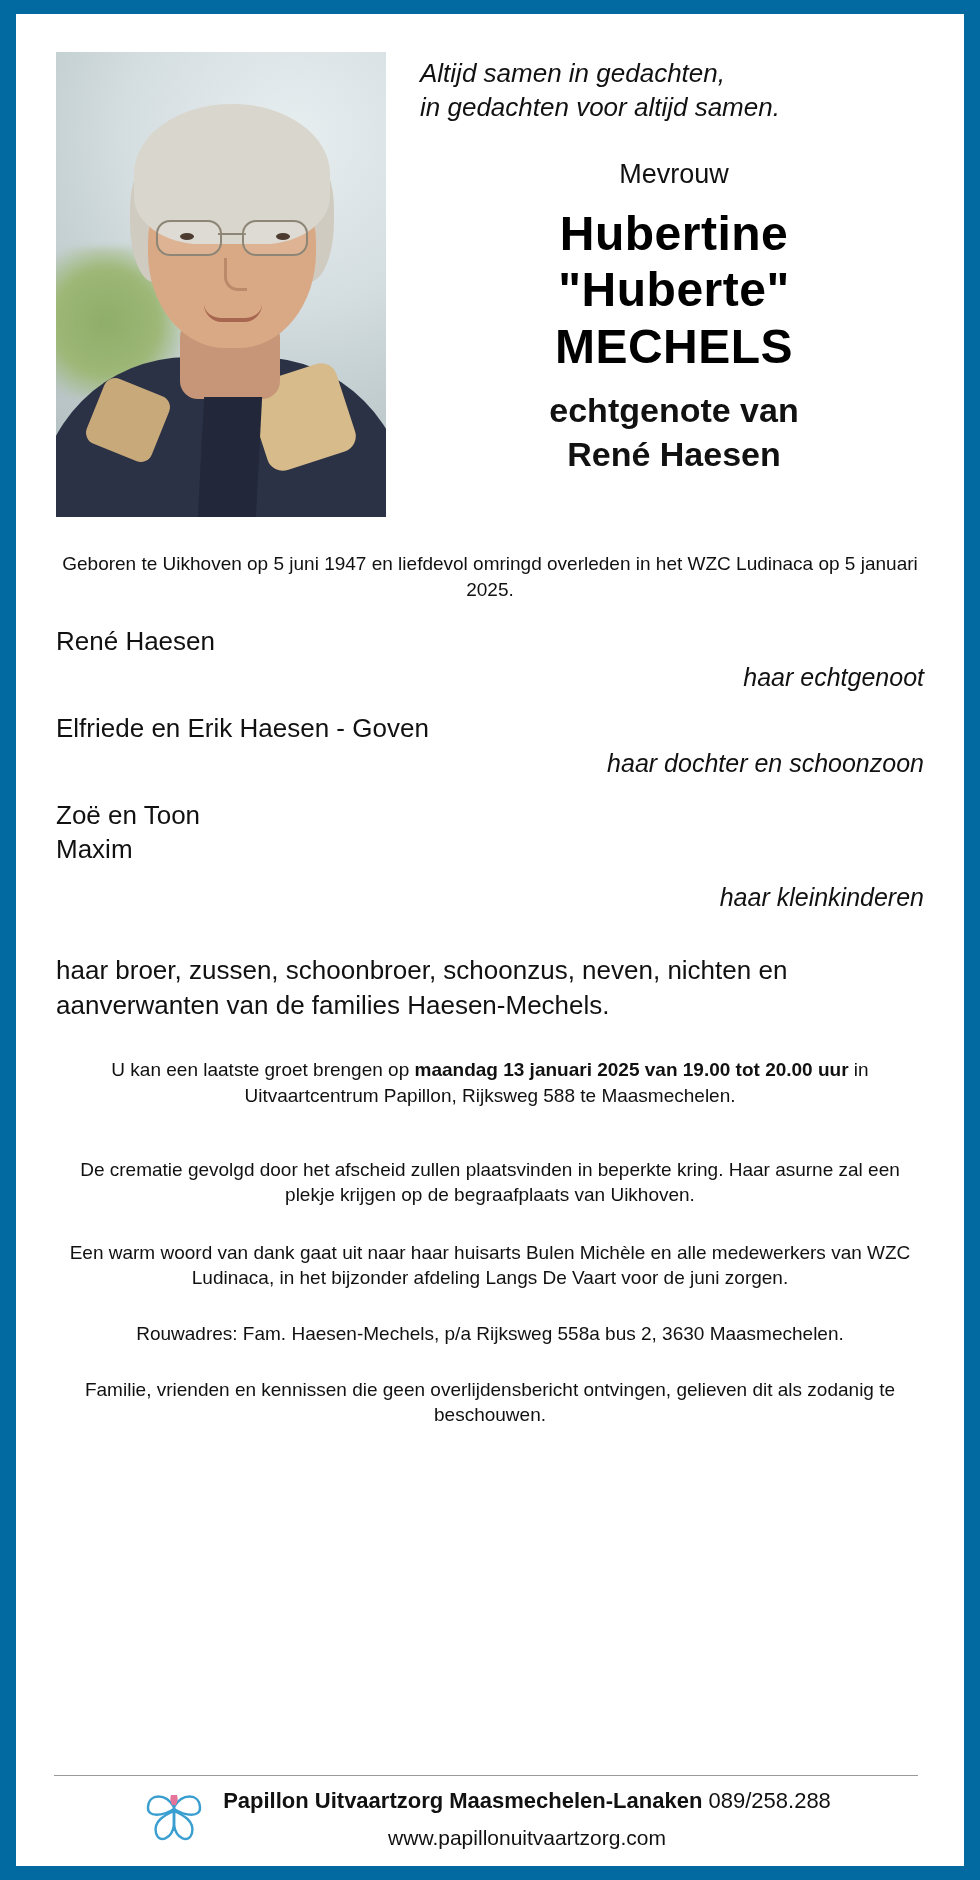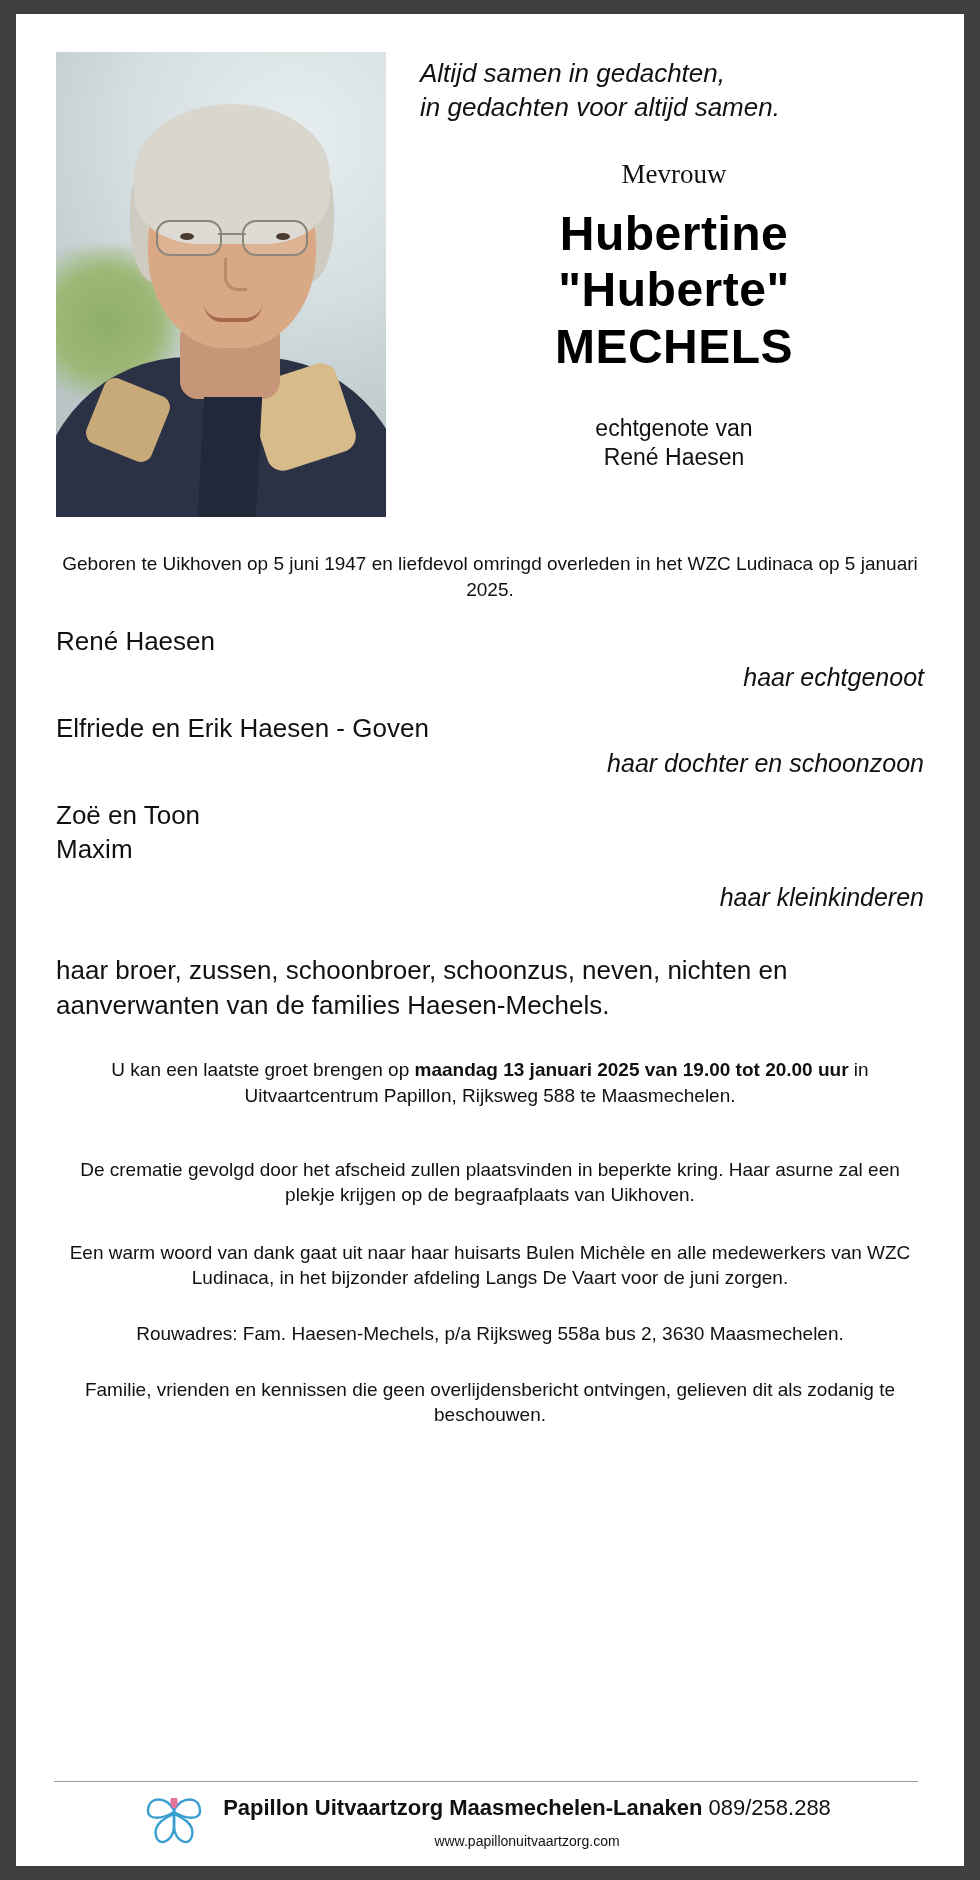--- a/index.html
+++ b/index.html
@@ -5,21 +5,21 @@
   html, body {
     margin: 0;
     padding: 0;
     background: #c9cbcd;
     font-family: "Liberation Sans", sans-serif;
   }
   .page {
     width: 980px;
     height: 1880px;
     box-sizing: border-box;
-    background: #404040;
+    background: #0369a1;
     padding: 14px 16px;
     position: relative;
   }
   .card {
     width: 948px;
     height: 1852px;
     box-sizing: border-box;
     background: #ffffff;
     position: relative;
     overflow: hidden;
@@ -185,36 +185,35 @@
     line-height: 1.32;
     color: #111;
     text-align: left;
     padding-left: 6px;
     margin-top: 4px;
   }
   .mevrouw {
     font-size: 27px;
     color: #111;
     margin-top: 34px;
-    font-family: Liberation Serif, serif;
   }
   .name {
     font-weight: bold;
     font-size: 48px;
     line-height: 1.18;
     letter-spacing: 0.5px;
     color: #000;
     margin-top: 16px;
   }
   .spouse {
-    font-weight: normal;
-    font-size: 23px;
+    font-weight: bold;
+    font-size: 34px;
     line-height: 1.3;
     color: #111;
-    margin-top: 38px;
+    margin-top: 12px;
   }
 
   
   .body {
     padding: 0 40px;
     box-sizing: border-box;
     color: #111;
   }
   .p-center {
     text-align: center;
@@ -266,21 +265,21 @@
     position: relative;
     flex: 0 0 66px;
   }
   .footer-text { text-align: center; }
   .footer-line1 {
     font-size: 22px;
     color: #111;
   }
   .footer-line1 .strong { font-weight: bold; }
   .footer-line2 {
-    font-size: 14px;
+    font-size: 21px;
     color: #111;
     margin-top: 12px;
   }
 </style>
 </head>
 <body>
 
 <div class="page">
   <div class="card">
 

